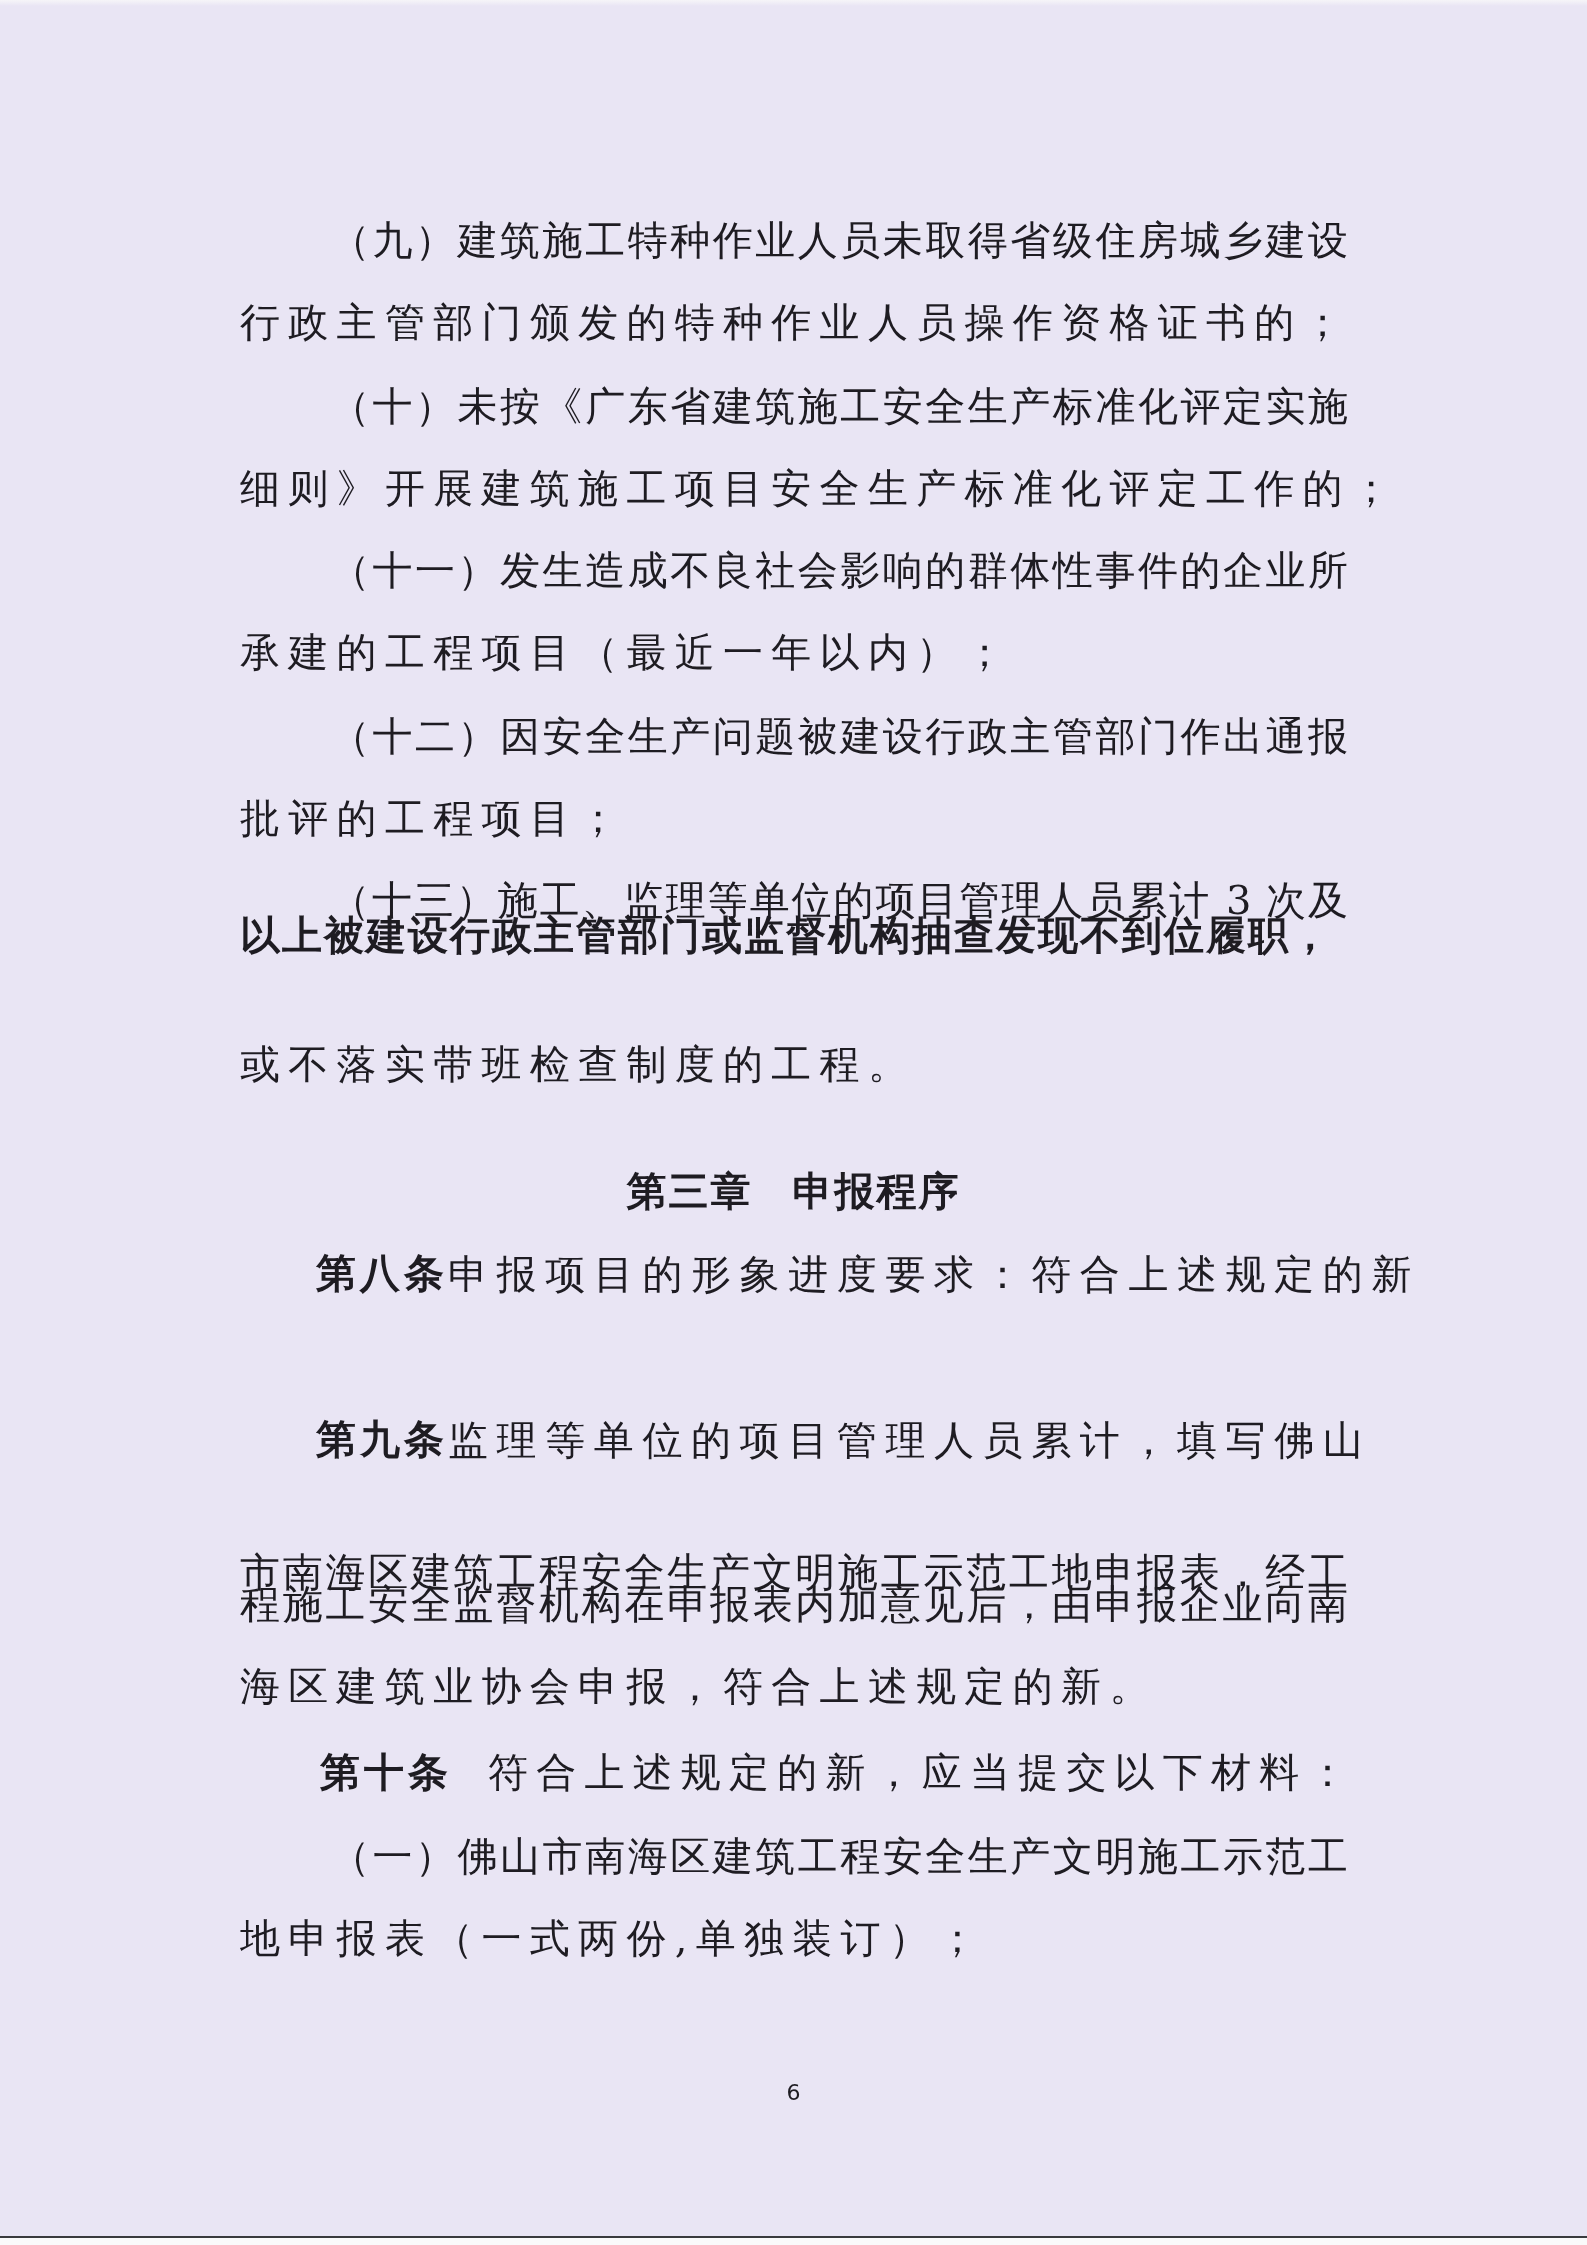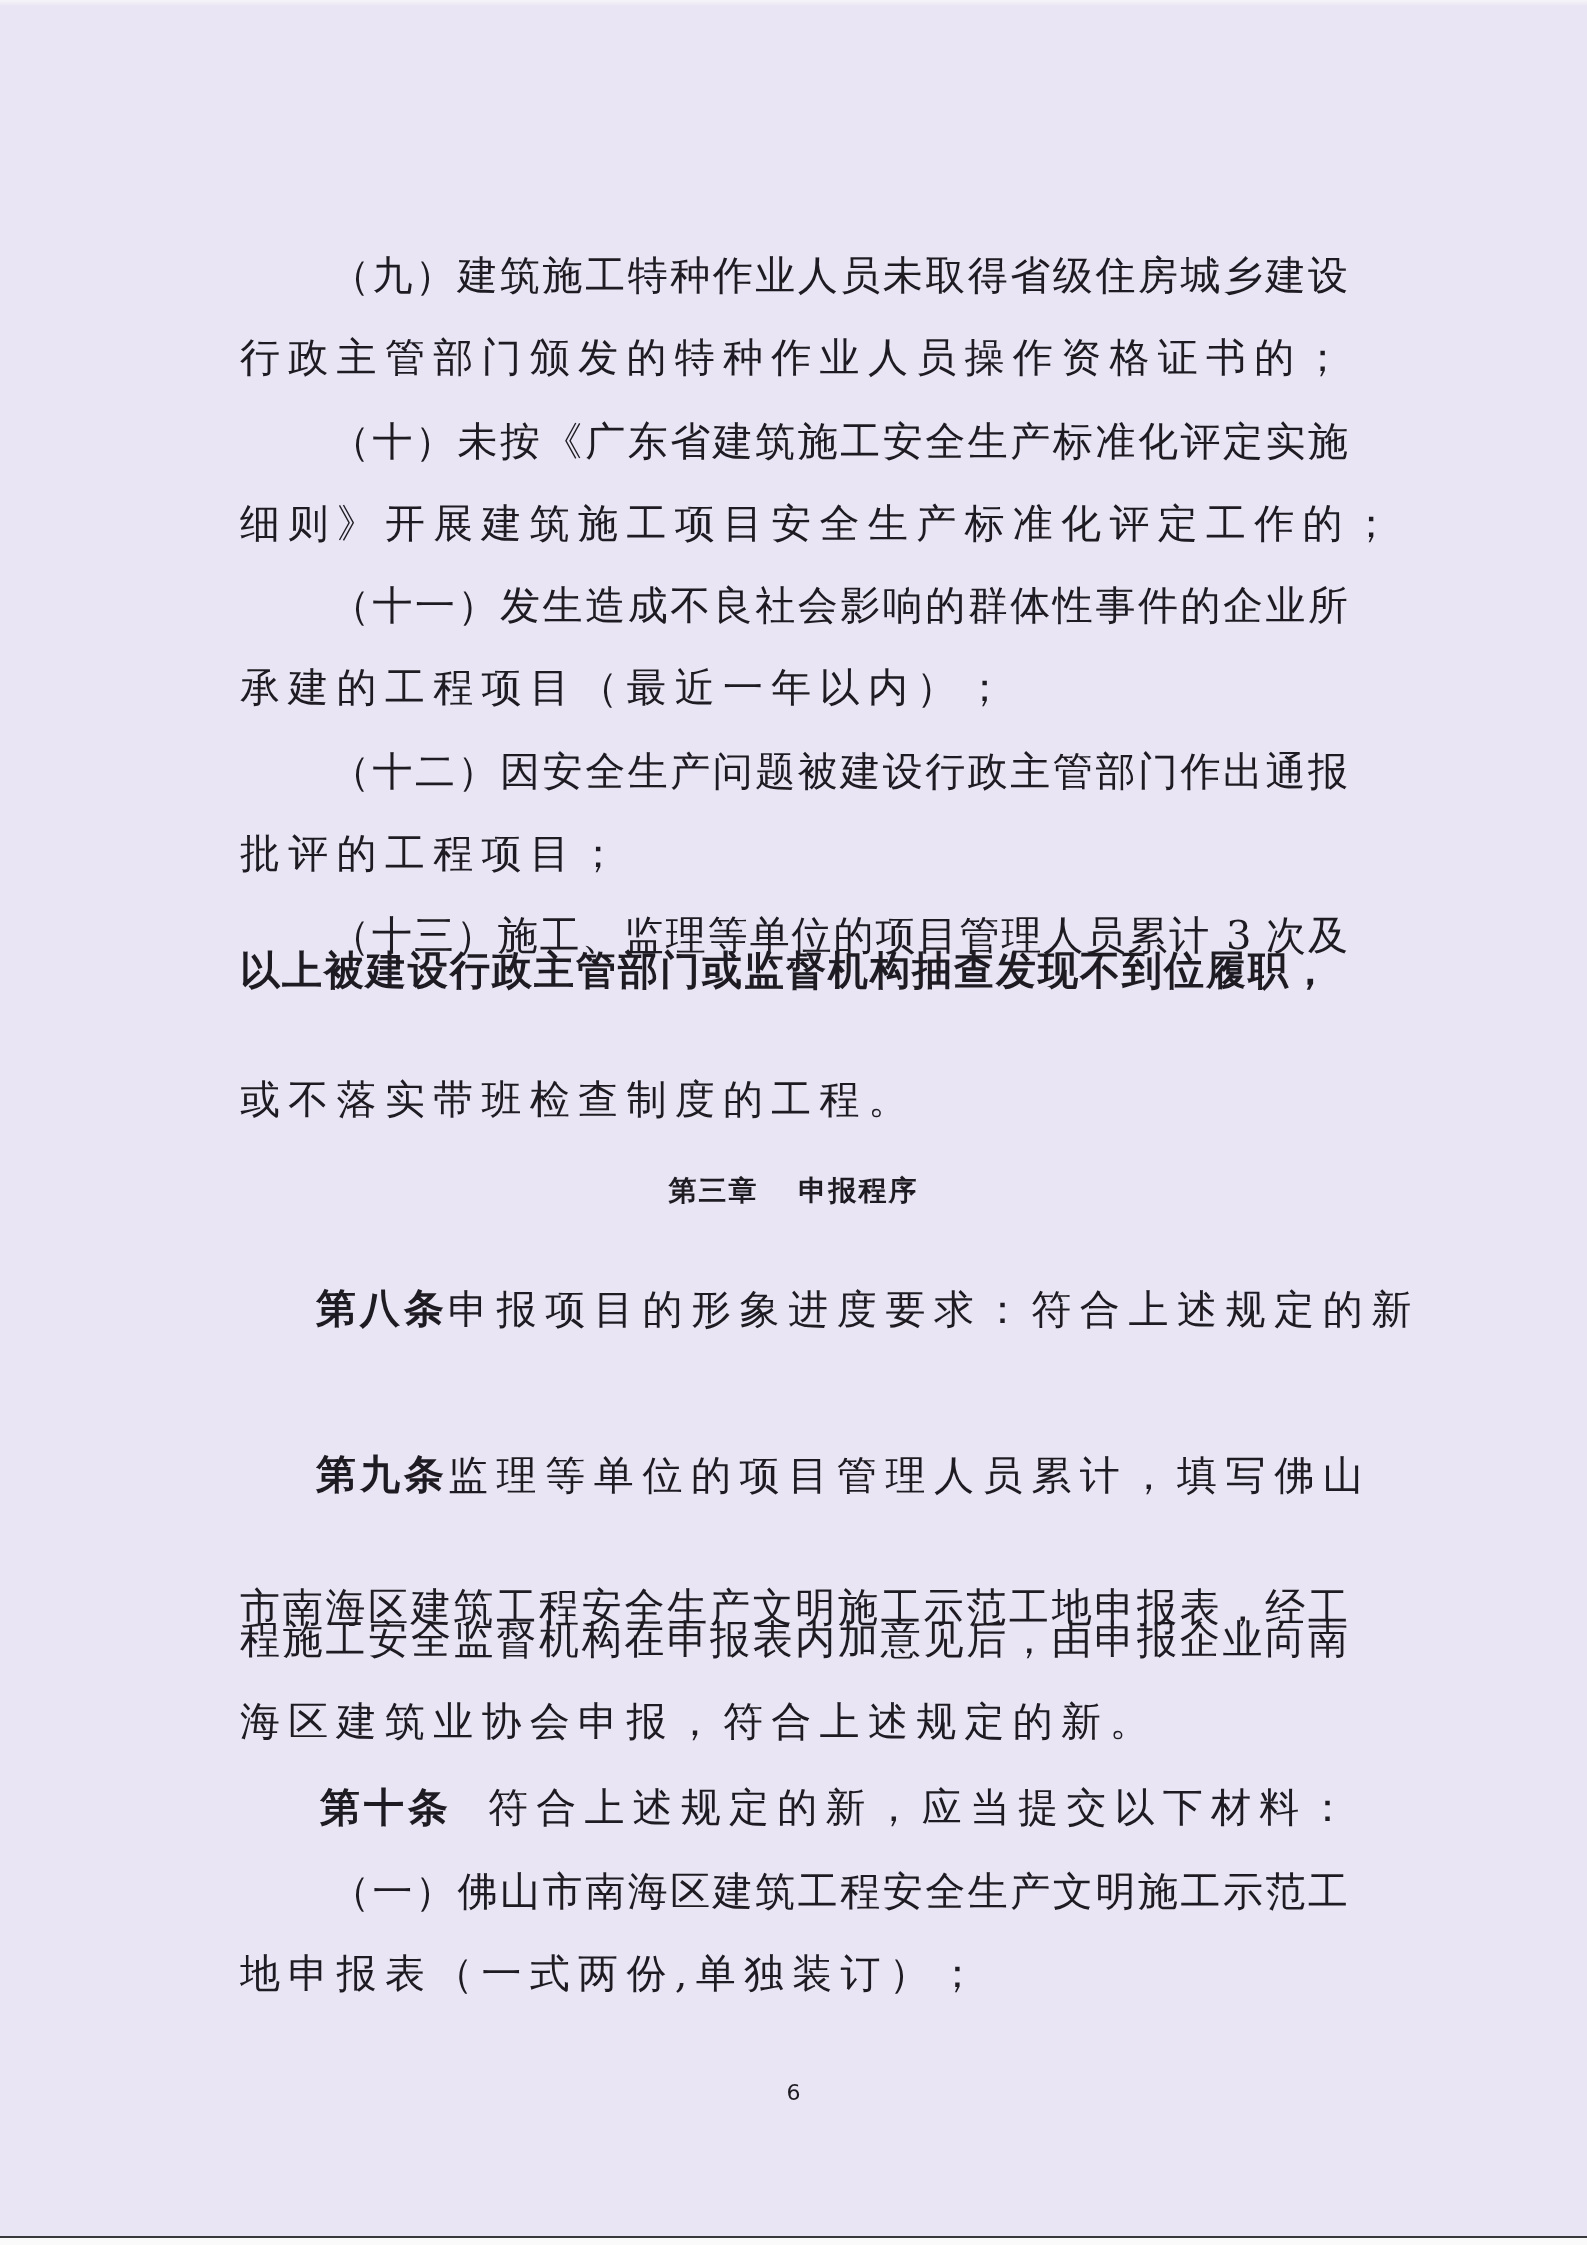--- a/index.html
+++ b/index.html
@@ -35,39 +35,38 @@
       height: 2236px;
     }
     .line {
       position: absolute;
       left: 240px;
       font-size: 40px;
       line-height: 48px;
       height: 48px;
       white-space: nowrap;
       letter-spacing: 8.3px;
-      margin-top: 35px;
     }
     .line.indent { left: 330px; }
     .line.justify {
       width: 1108px;
       text-align: justify;
       text-align-last: justify;
       letter-spacing: 0;
     }
     .line.indent.justify { width: 1018px; }
     .chapter-title {
       position: absolute;
       left: 0;
       width: 1587px;
       text-align: center;
       top: 1166px;
       font-family: "DejaVu Sans", "Liberation Sans", sans-serif;
       font-weight: bold;
-      font-size: 28px;
+      font-size: 40px;
       line-height: 50px;
       letter-spacing: 2px;
     }
     .chapter-title .gap { display: inline-block; width: 40px; }
     .article-label {
       font-family: Liberation Serif, serif;
       font-weight: bold;
     }
     .article-gap { display: inline-block; width: 36px; }
     .page-number {

